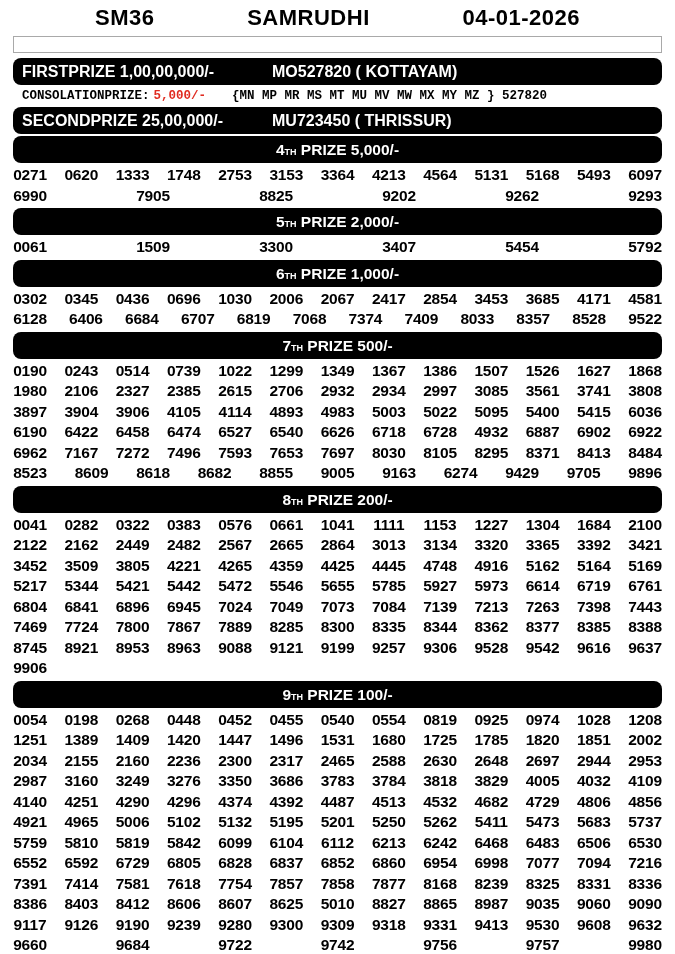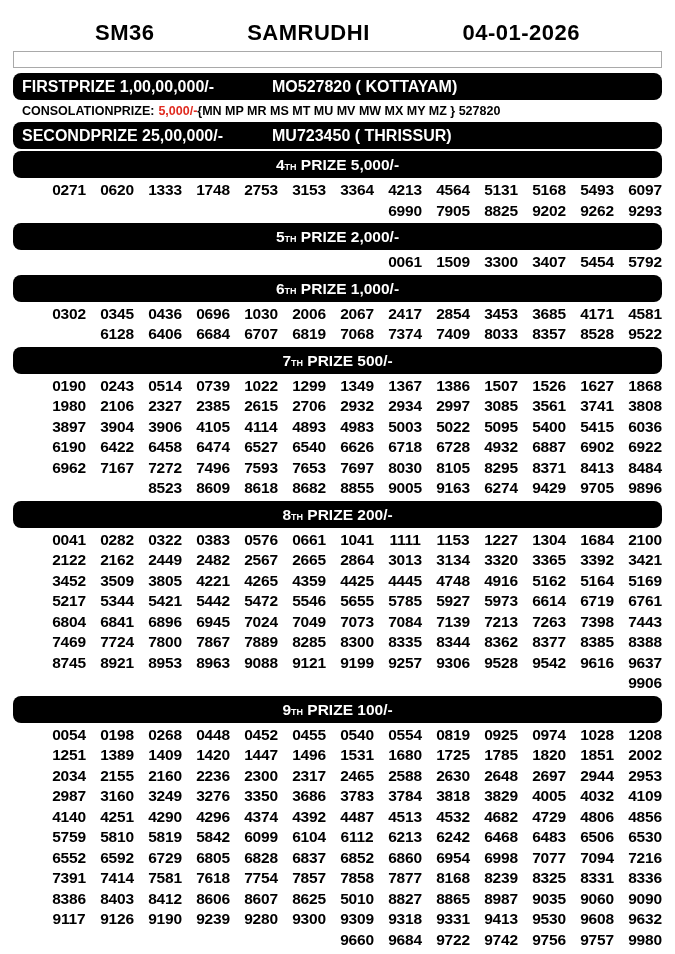--- a/index.html
+++ b/index.html
@@ -10,21 +10,21 @@
     font-family: "Liberation Sans", sans-serif;
     font-weight: bold;
     color: #000;
     overflow: hidden;
     position: relative;
   }
   .masthead {
     display: flex;
     justify-content: space-between;
     align-items: baseline;
-    padding: 20px 95px 3px 95px;
+    padding: 5px 95px 3px 95px;
     font-size: 22px;
     letter-spacing: 0.5px;
     text-align: center;
   }
   .empty-box {
     margin: 2px 13px 5px 13px;
     height: 15px;
     border: 1px solid #a9a9a9;
     background: #fff;
   }
@@ -42,32 +42,33 @@
   }
   .bar .prize-label { width: 250px; flex: none; }
   .consolation {
     margin: 0 13px;
     padding: 2px 9px;
     font-size: 12.5px;
     line-height: 14px;
     display: flex;
     align-items: baseline;
     white-space: nowrap;
+    font-family: Liberation Mono, monospace;
   }
   .consolation .amount { margin-left: 4px; }
-  .consolation .series { }
+  .consolation .series { margin-left: 26px; }
   .section-header {
     justify-content: center;
     text-align: center;
     font-size: 15.5px;
   }
   .section-header sup { font-size: 9px; line-height: 0; }
   .num-row {
     display: flex;
-    justify-content: flex-end;
+    justify-content: space-between;
     gap: 8px;
     padding: 0 10px;
     line-height: 20.5px;
   }
   .num {
     min-width: 40px;
     text-align: center;
     font-size: 15.5px;
     letter-spacing: -0.2px;
   }
@@ -458,20 +459,35 @@
         <span class="num">4392</span>
         <span class="num">4487</span>
         <span class="num">4513</span>
         <span class="num">4532</span>
         <span class="num">4682</span>
         <span class="num">4729</span>
         <span class="num">4806</span>
         <span class="num">4856</span>
       </div>
       <div class="num-row">
+        <span class="num">4921</span>
+        <span class="num">4965</span>
+        <span class="num">5006</span>
+        <span class="num">5102</span>
+        <span class="num">5132</span>
+        <span class="num">5195</span>
+        <span class="num">5201</span>
+        <span class="num">5250</span>
+        <span class="num">5262</span>
+        <span class="num">5411</span>
+        <span class="num">5473</span>
+        <span class="num">5683</span>
+        <span class="num">5737</span>
+      </div>
+      <div class="num-row">
         <span class="num">5759</span>
         <span class="num">5810</span>
         <span class="num">5819</span>
         <span class="num">5842</span>
         <span class="num">6099</span>
         <span class="num">6104</span>
         <span class="num">6112</span>
         <span class="num">6213</span>
         <span class="num">6242</span>
         <span class="num">6468</span>

